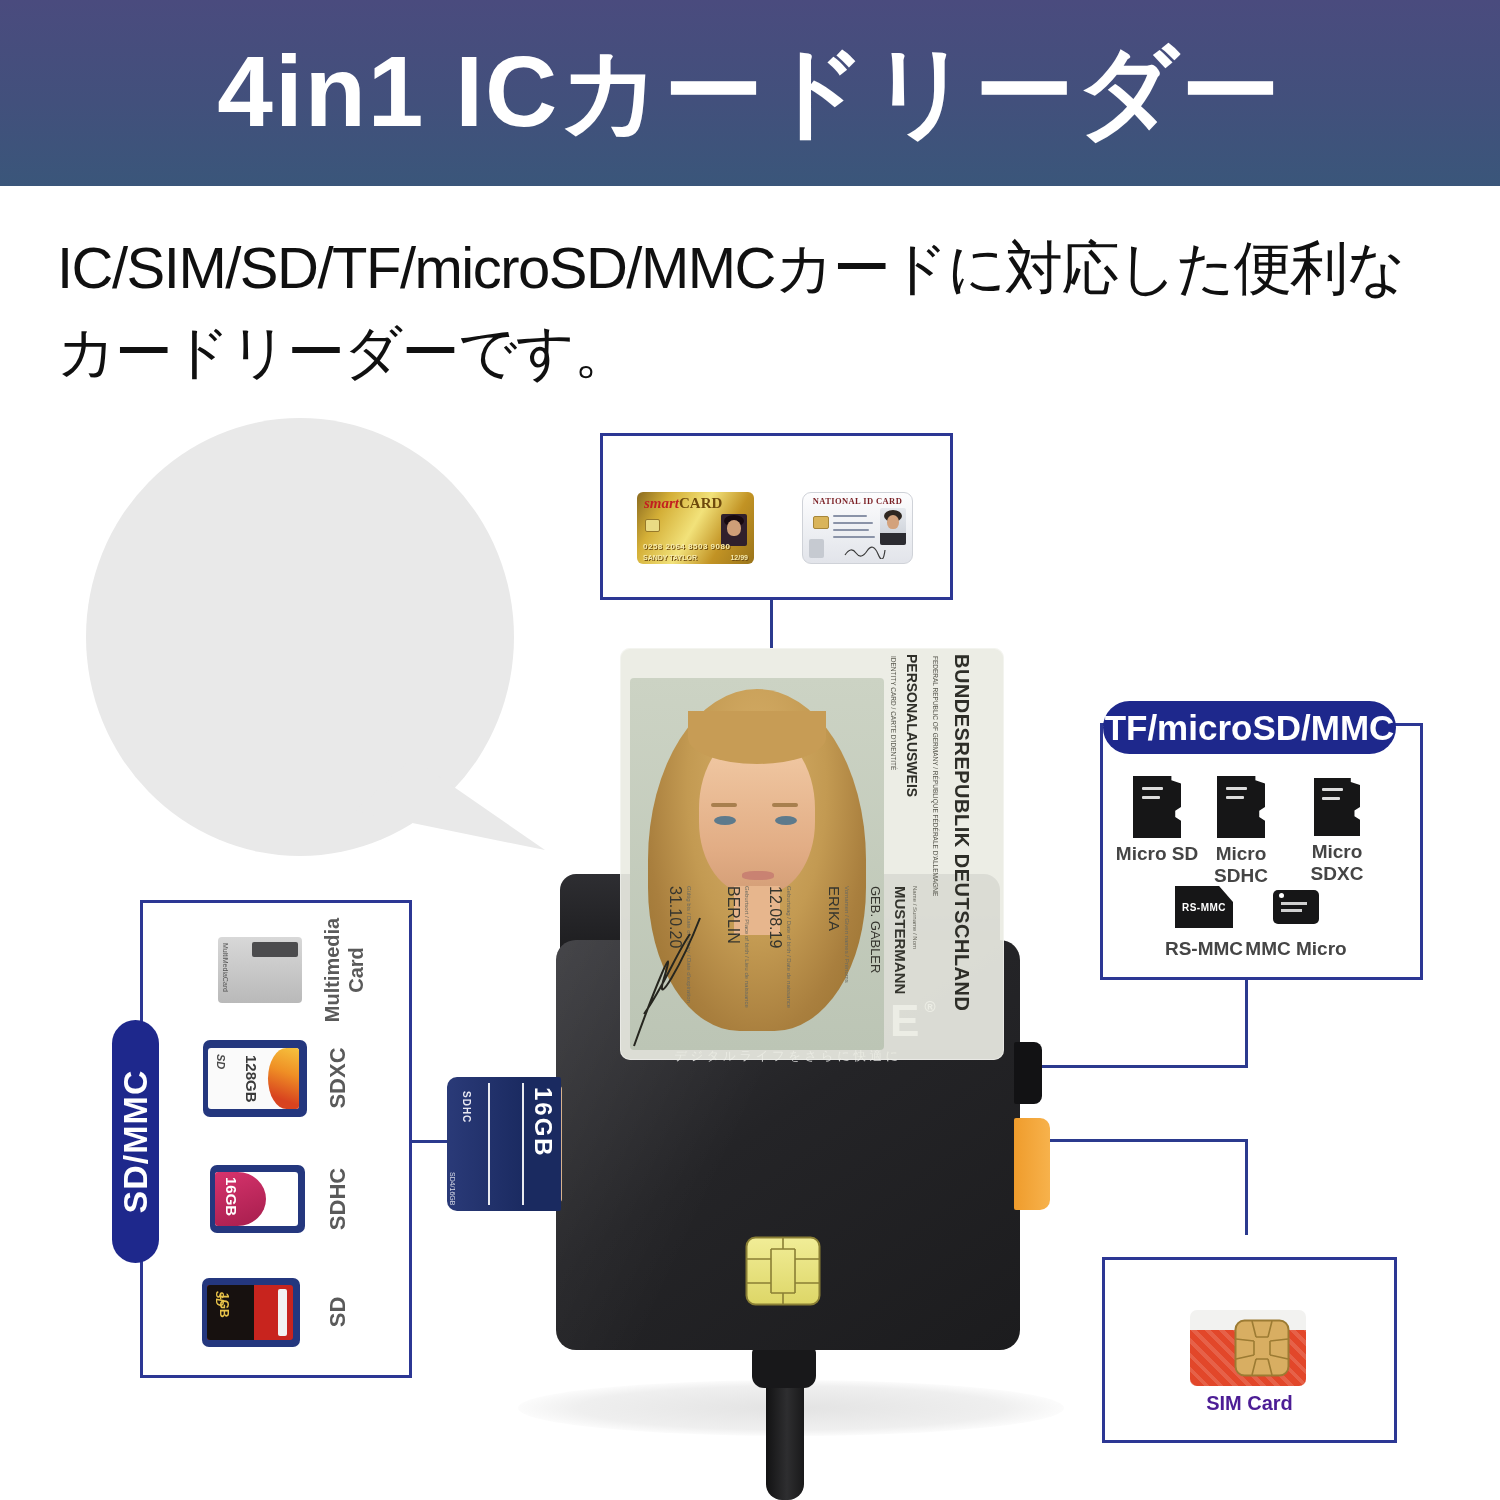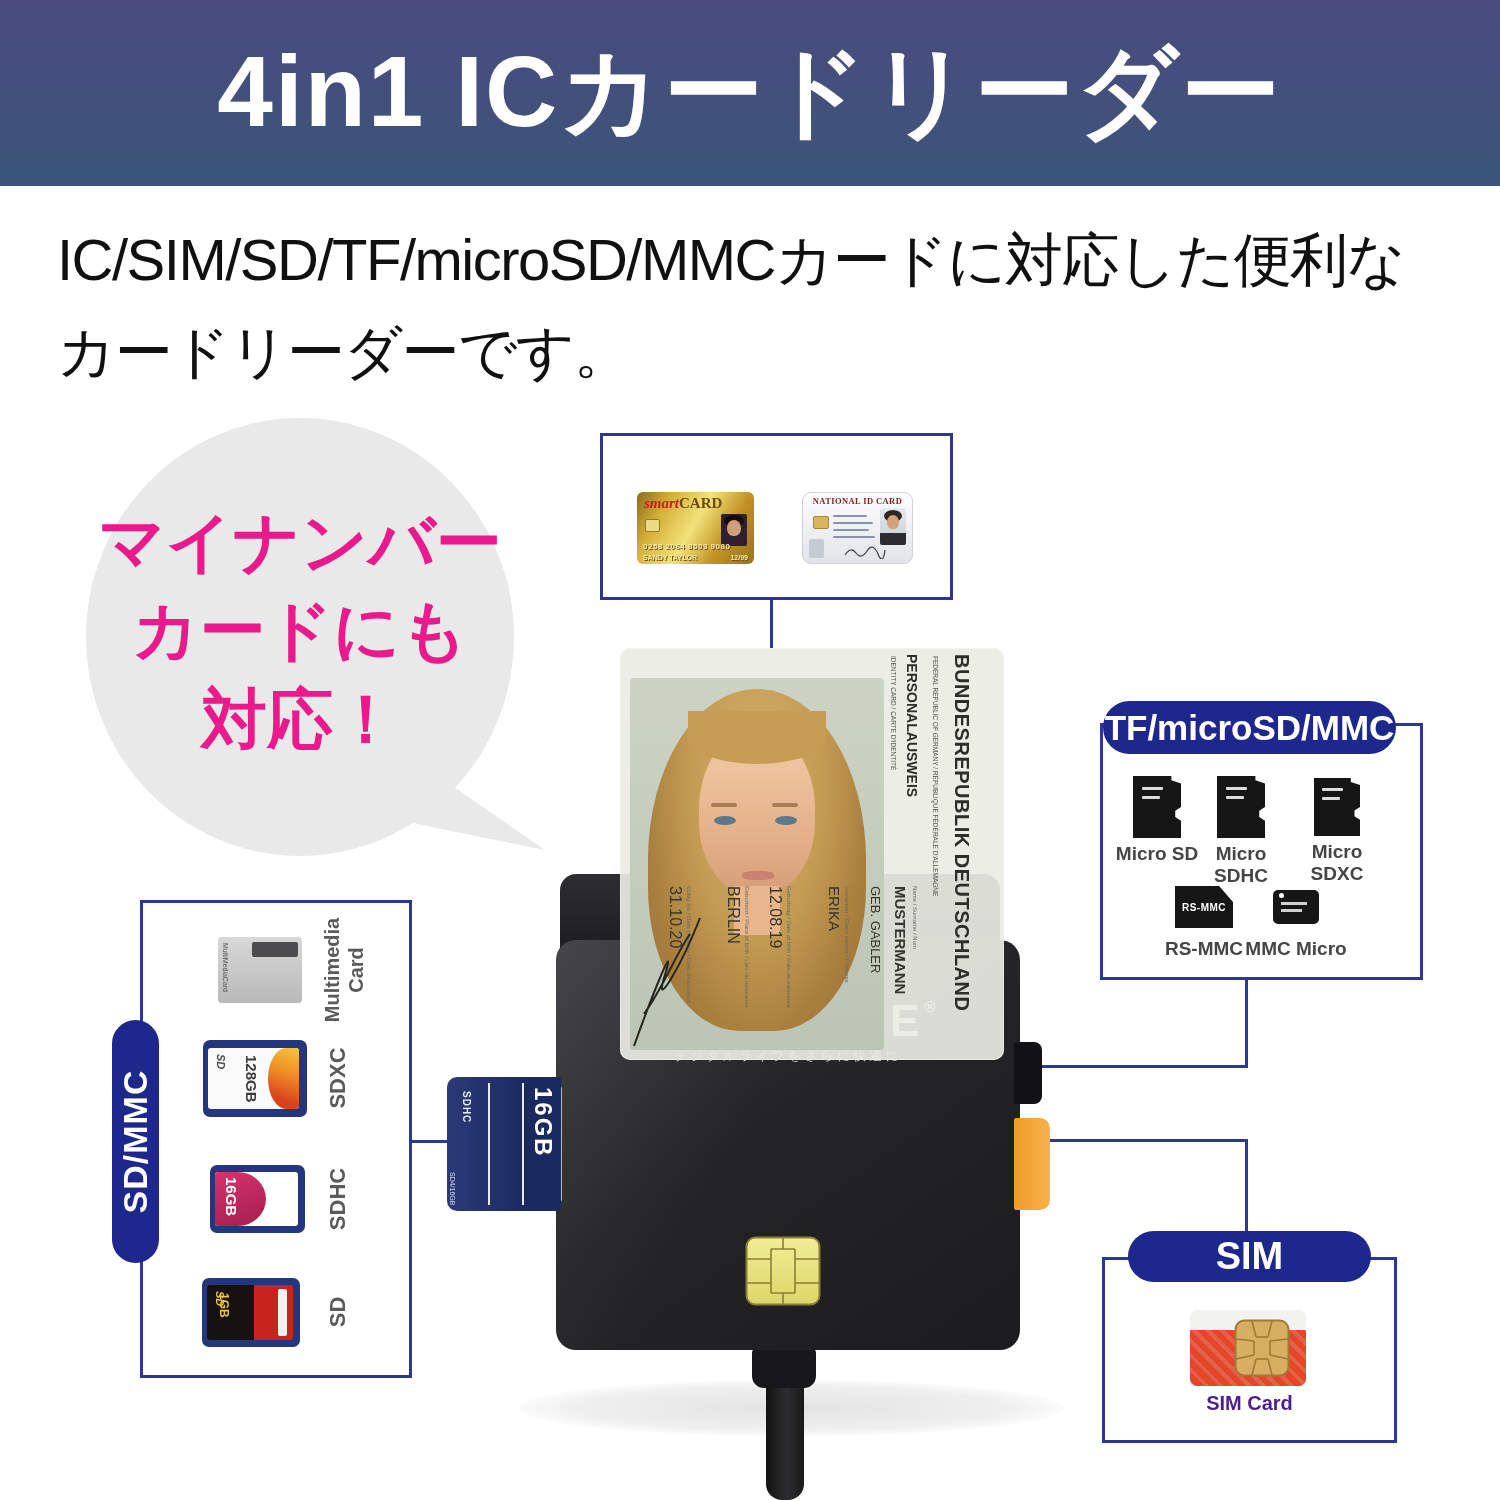--- a/index.html
+++ b/index.html
@@ -165,30 +165,25 @@
 </style>
 </head>
 <body>
 
 <div class="canvas">
 
   <header class="abs banner">
     <h1 class="banner-title">4in1 ICカードリーダー</h1>
   </header>
 
-  <div class="abs desc" style="top:222px;">IC/SIM/SD/TF/microSD/MMCカードに対応した便利な</div>
+  <div class="abs desc" style="top:230px;">IC/SIM/SD/TF/microSD/MMCカードに対応した便利な</div>
   <div class="abs desc" style="top:314px;">カードリーダーです。</div>
 
   <div class="abs bubble-circle"></div>
   <div class="abs bubble-tail"></div>
-  <div class="abs bubble-text">
-    <div>マイナンバー</div>
-    <div>カードにも</div>
-    <div>対応！</div>
-  </div>
 
   <div class="abs line" style="left:770px;top:600px;width:3px;height:48px;"></div>
   <div class="abs line" style="left:1245px;top:980px;width:3px;height:88px;"></div>
   <div class="abs line" style="left:1038px;top:1065px;width:210px;height:3px;"></div>
   <div class="abs line" style="left:1046px;top:1139px;width:202px;height:3px;"></div>
   <div class="abs line" style="left:1245px;top:1139px;width:3px;height:96px;"></div>
   <div class="abs line" style="left:412px;top:1140px;width:42px;height:3px;"></div>
 
   <div class="abs cbox" style="left:600px;top:433px;width:353px;height:167px;"></div>
 
@@ -300,23 +295,20 @@
     <div class="sd1-inner">
       <div class="sd1-black"></div>
       <div class="sd-logo vlr" style="color:#e8c34a;">SD</div>
       <div class="sd1-cap vlr">1GB</div>
       <div class="sd1-stripe"></div>
     </div>
   </div>
   <div class="vlabel" style="left:338px;top:1312px;font-size:22px;">SD</div>
 
   <div class="abs cbox" style="left:1102px;top:1257px;width:295px;height:186px;"></div>
-  <div class="abs pill" style="left:1128px;top:1231px;width:243px;height:51px;font-size:38px;">
-    <span>SIM</span>
-  </div>
   <div class="abs simcard">
     <div class="sim-red"></div>
     <div class="sim-tex"></div>
     <svg class="sim-chip" viewBox="0 0 56 58">
       <rect x="1.5" y="1.5" width="53" height="55" rx="9" fill="#d8ae62" stroke="#9c7b33" stroke-width="2"></rect>
       <path d="M18 2 L22 18 M38 2 L34 18 M2 20 L20 22 M54 20 L36 22 M20 22 L20 36 M36 22 L36 36 M2 40 L20 36 M54 40 L36 36 M18 56 L22 40 M38 56 L34 40 M22 18 L34 18 M22 40 L34 40" stroke="#9c7b33" stroke-width="1.6" fill="none"></path>
     </svg>
   </div>
   <div class="abs sim-label" style="left:1102px;top:1392px;width:295px;text-align:center;">SIM Card</div>
 

